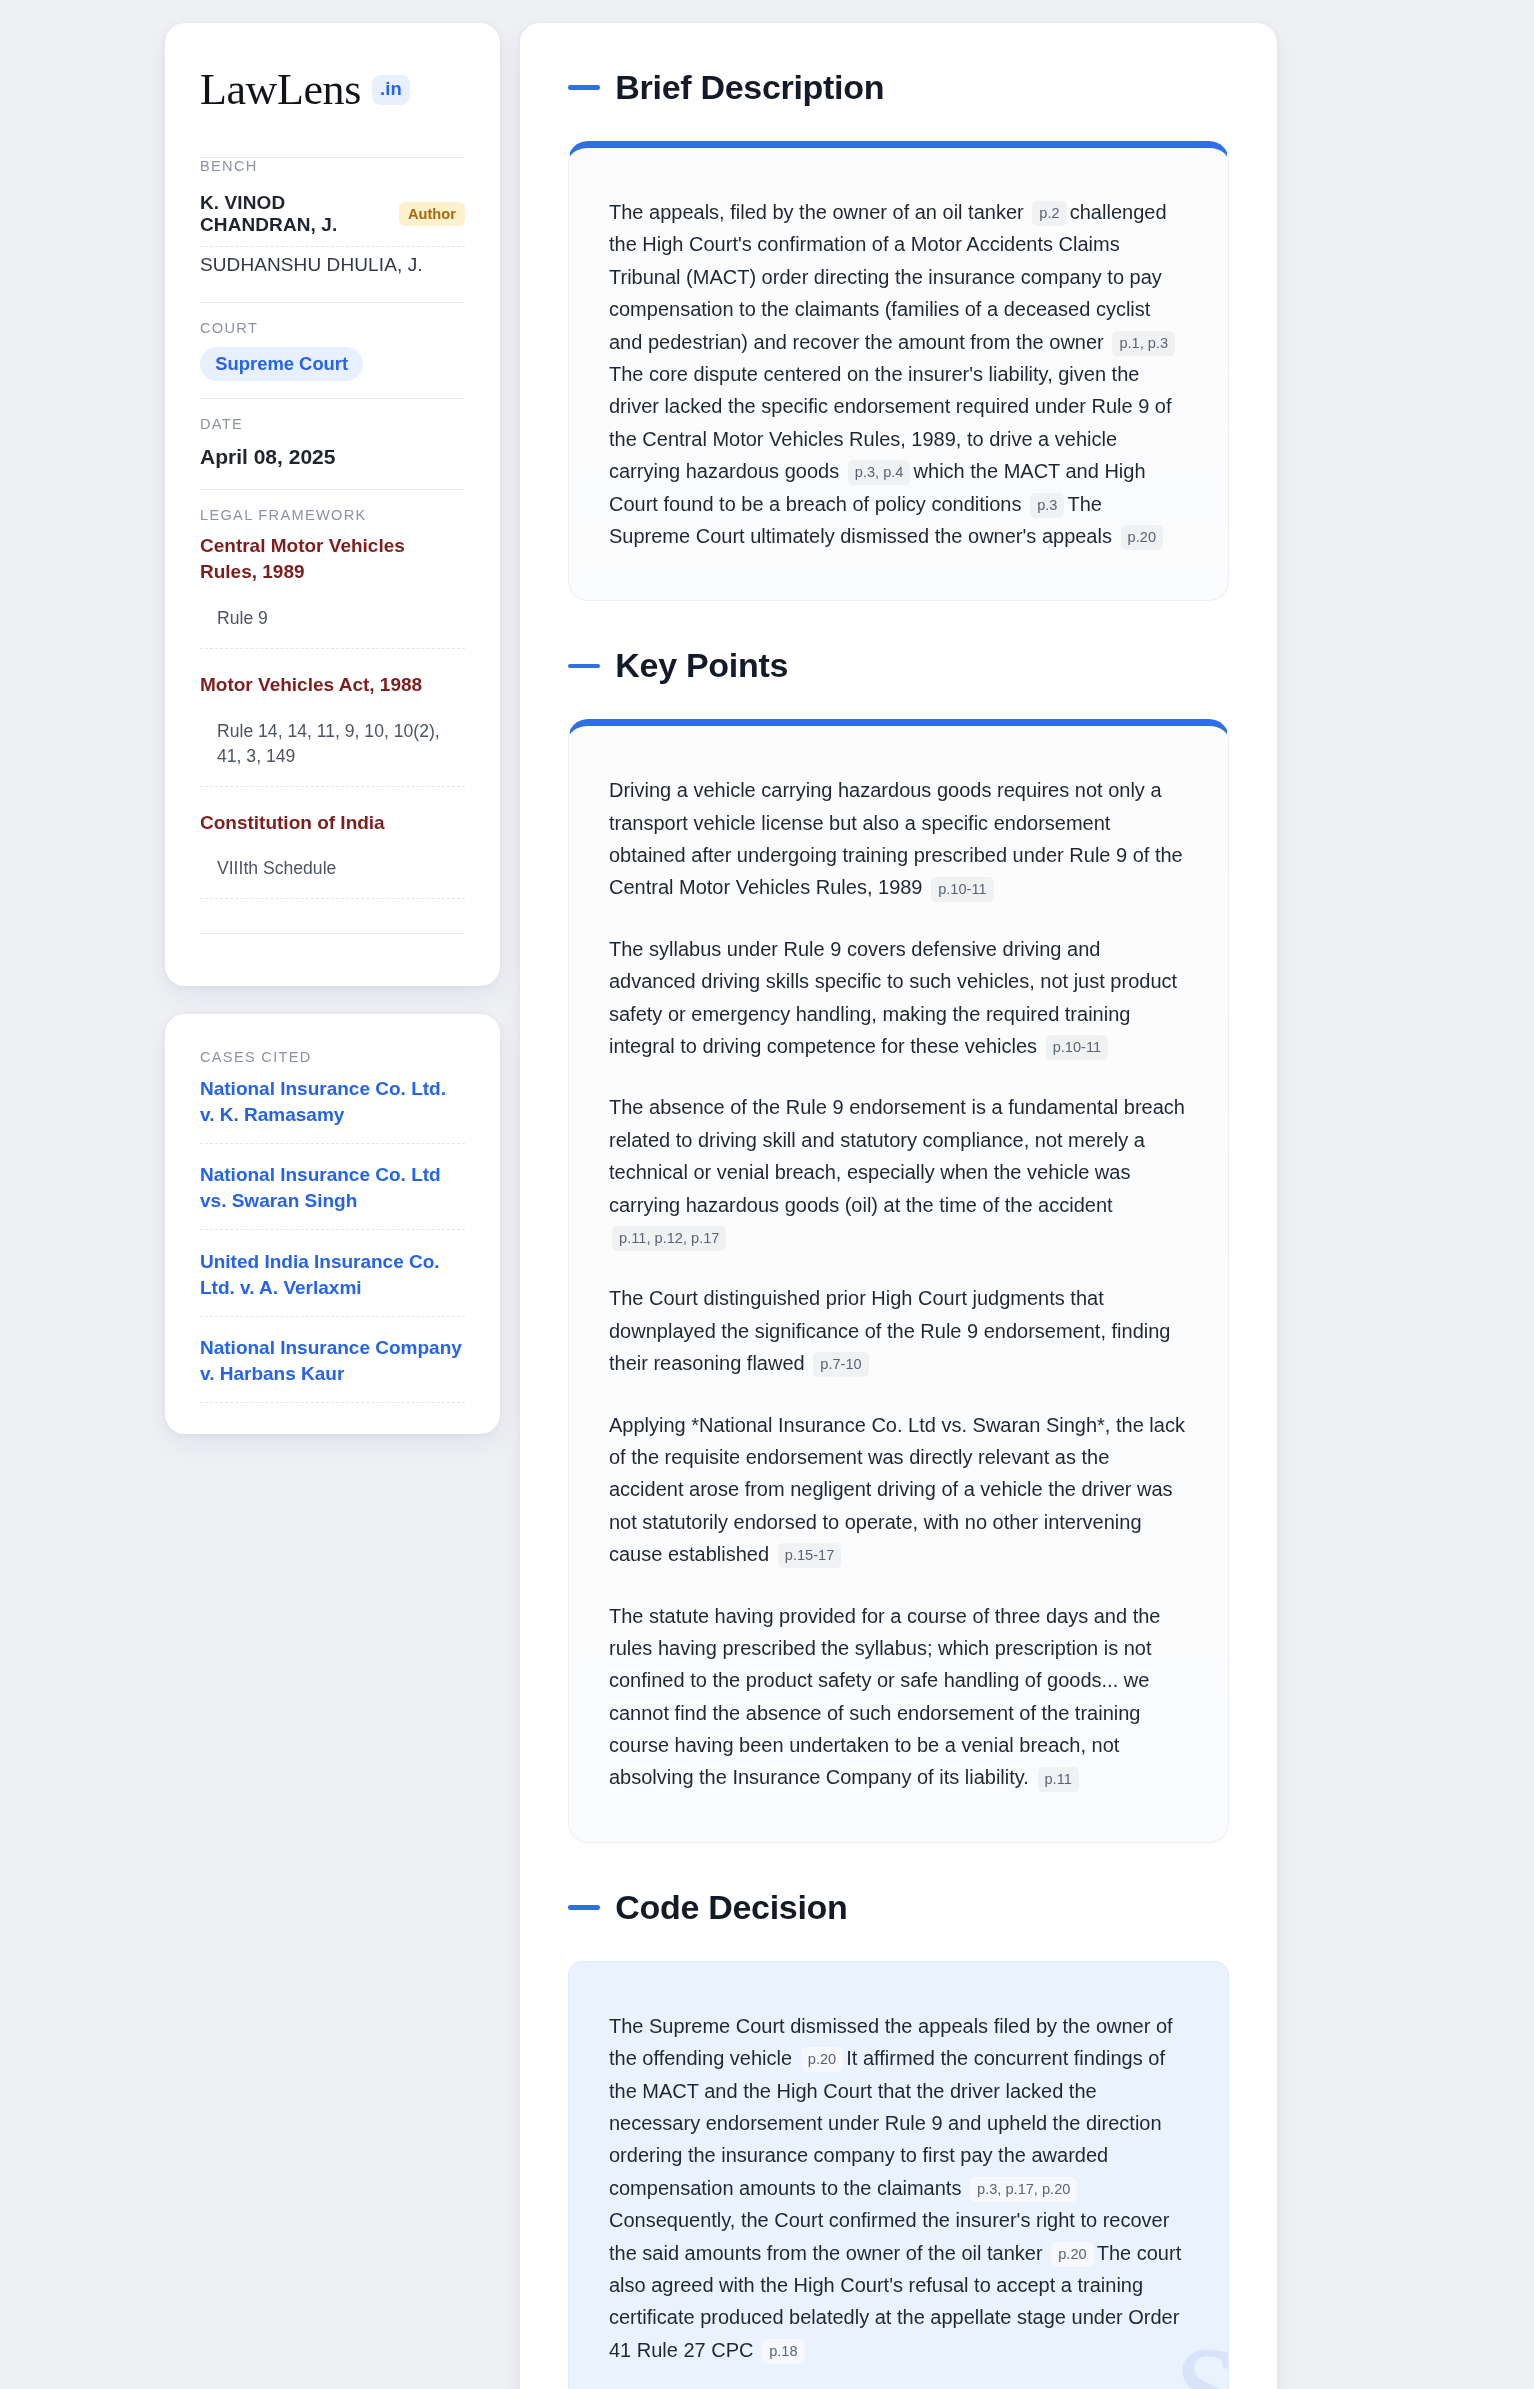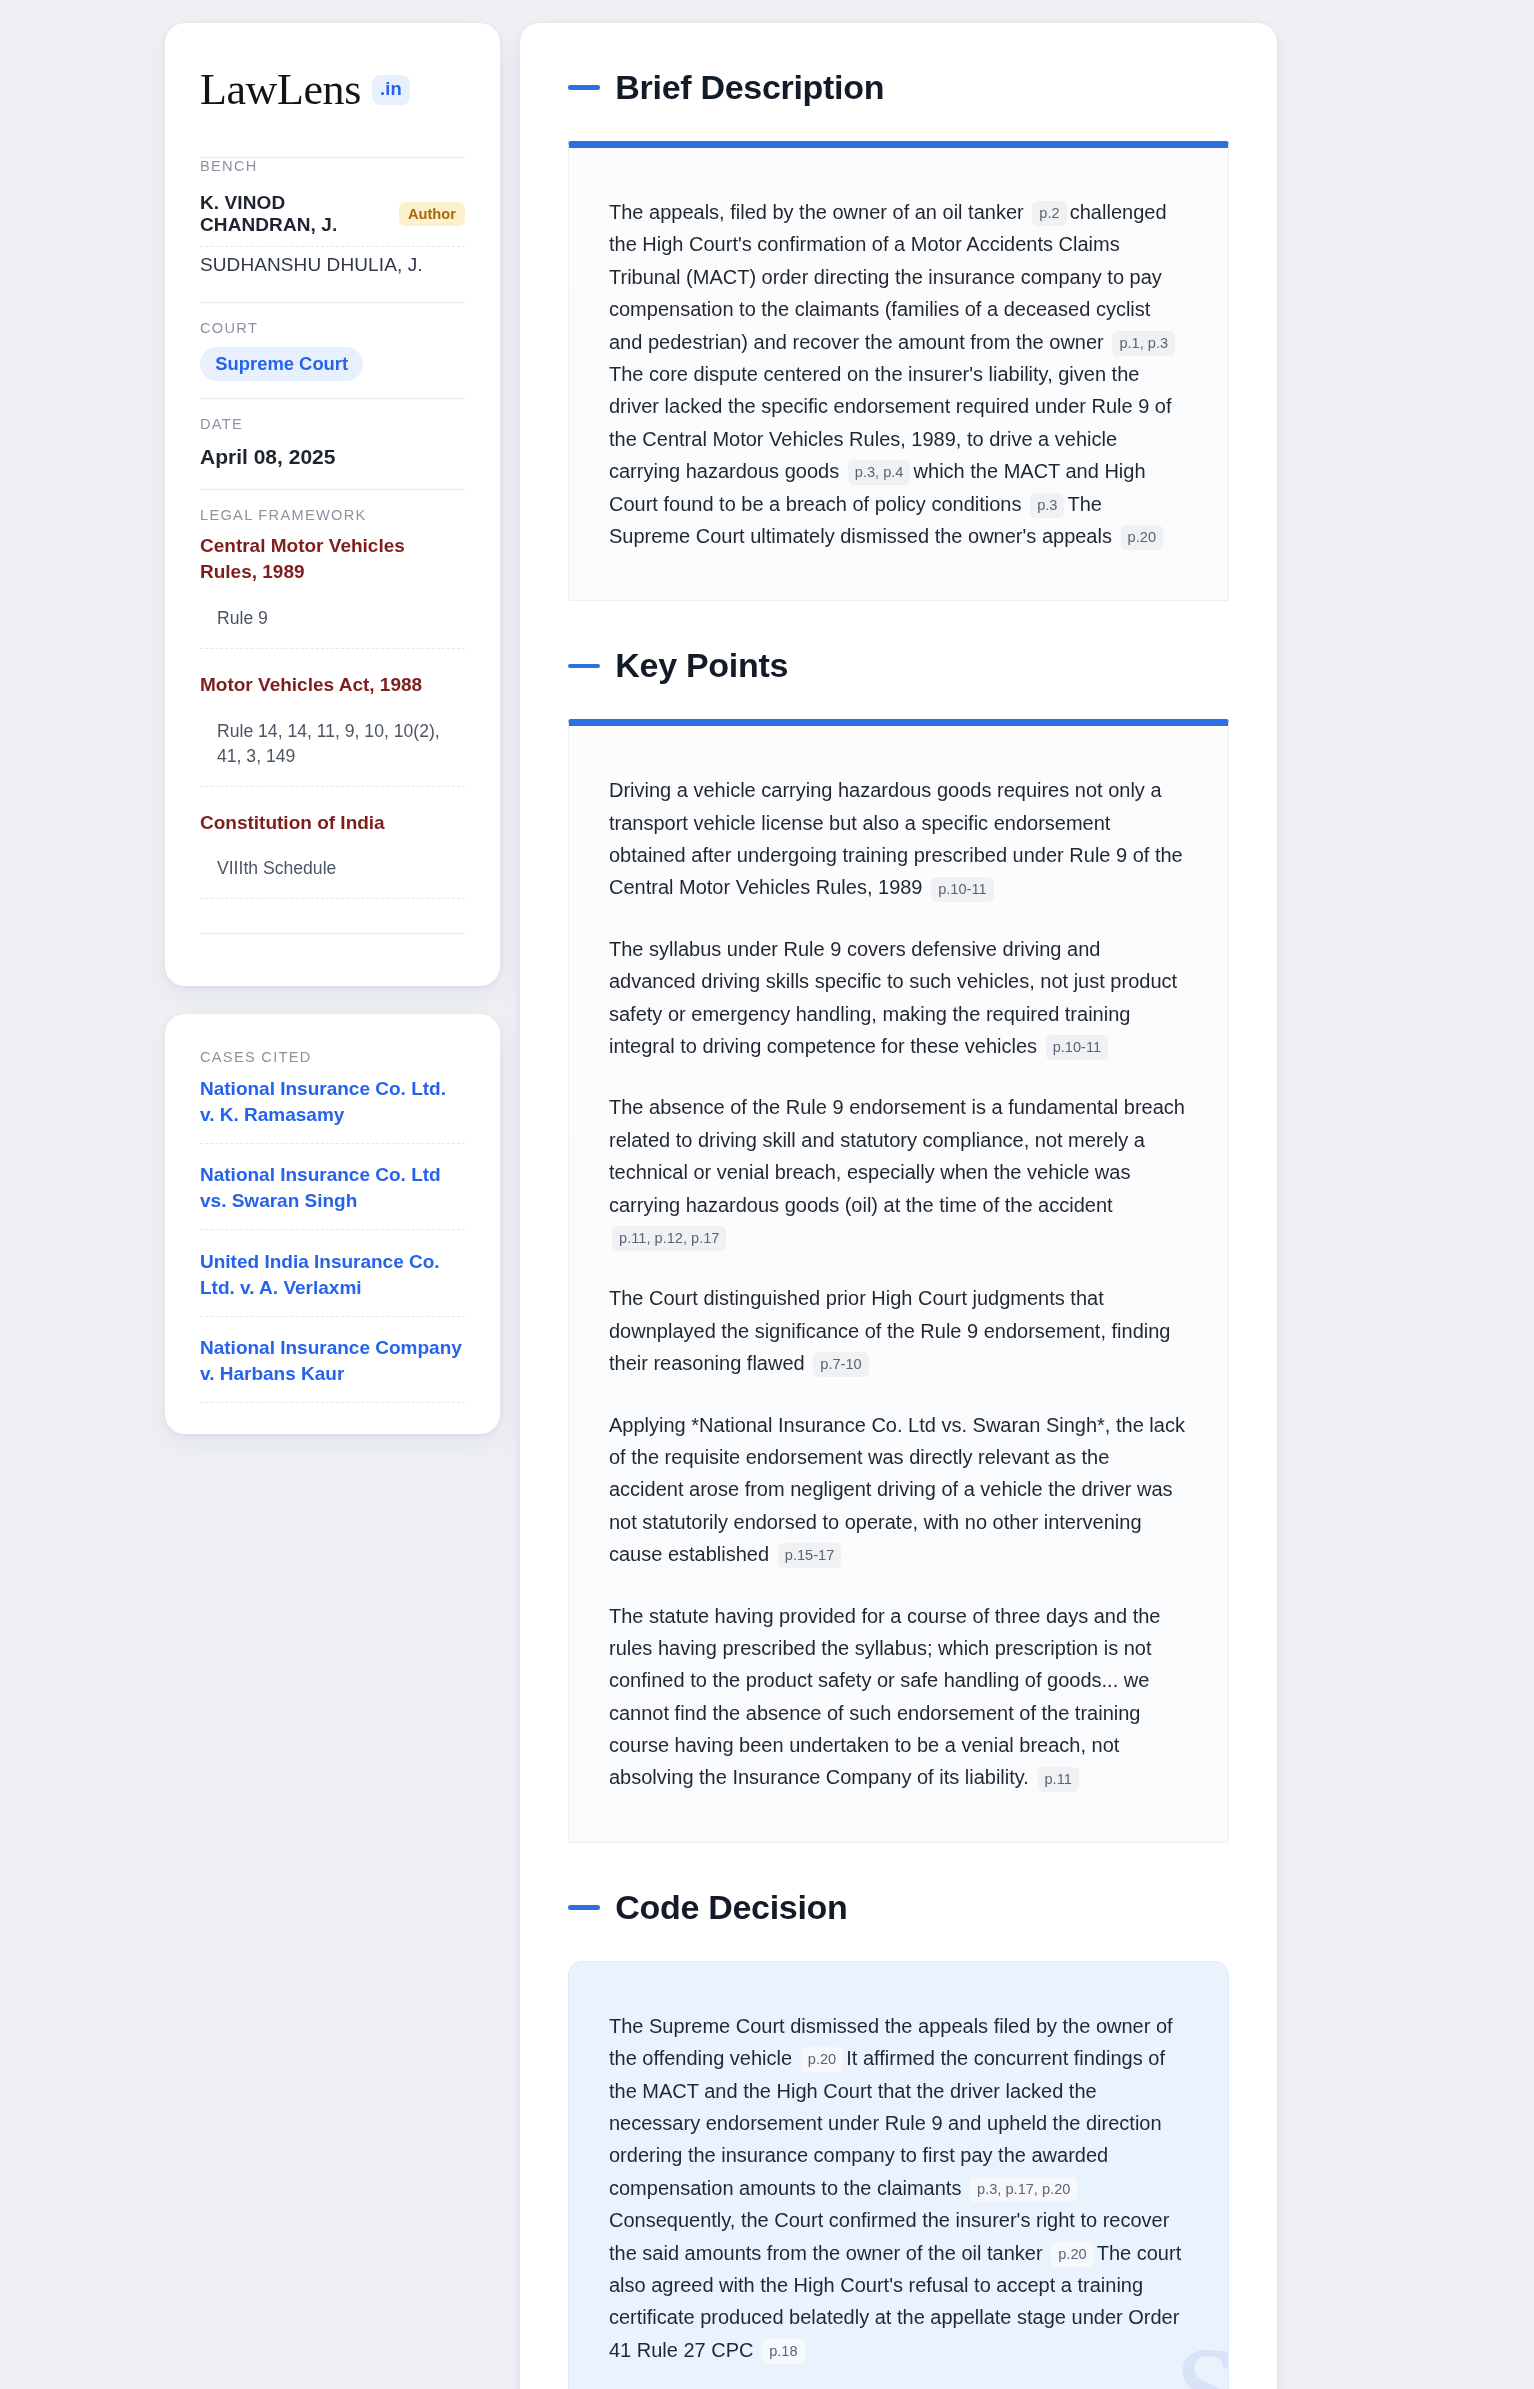--- a/index.html
+++ b/index.html
@@ -201,21 +201,21 @@
   .panel {
     border-radius: 14px;
     padding: 48px 40px 48px 40px;
     position: relative;
     overflow: hidden;
   }
   .panel-plain {
     background: linear-gradient(180deg, #fcfcfd 0%, #fafbfc 100%);
     border: 0.8px solid #edeff3;
     border-top: 7px solid #2f6fe4;
-    border-radius: 3px;
+    border-radius: 20px;
   }
   .panel-decision {
     background: #eaf2fd;
     border: 0.8px solid #dfeafb;
   }
 
   .para {
     font-size: 20px;
     line-height: 1.62;
     color: #1f2733;

